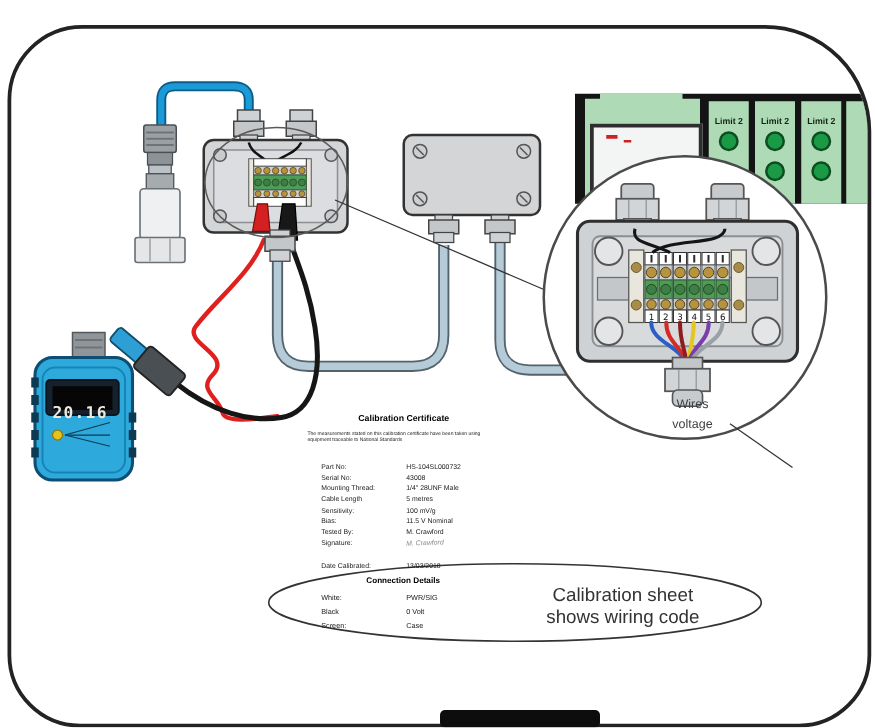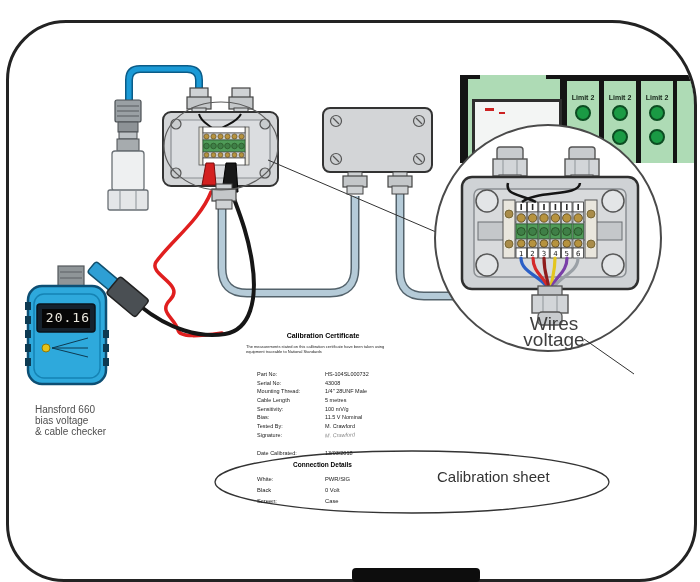--- a/index.html
+++ b/index.html
@@ -19,25 +19,25 @@
   .red-mark{position:absolute;background:#cc2222;}
   .mod-narrow{top:6px;width:32px;height:82px;}
   .mod-label{display:block;text-align:center;margin-top:13px;font-size:7px;font-weight:bold;color:#152418;}
   .led{position:absolute;left:8px;width:16px;height:16px;border-radius:50%;
        background:#1a9a44;border:2px solid #0c4d22;box-sizing:border-box;}
   .led.row1{top:24px}.led.row2{top:48px}
   
   svg.diagram{position:absolute;left:0;top:0;z-index:2;}
   
   .ovl{position:absolute;z-index:3;}
-  .meter-display{left:42px;top:308px;width:48px;height:19px;line-height:19px;text-align:right;
-                 font-family:"DejaVu Sans Mono",monospace;font-weight:normal;font-size:13px;
+  .meter-display{left:42px;top:321px;width:48px;height:19px;line-height:19px;text-align:left;
+                 font-family:"DejaVu Sans Mono",monospace;font-weight:bold;font-size:13px;
                  color:#ece9df;letter-spacing:1px;}
   .meter-caption{left:35px;top:404px;font-size:10px;line-height:11px;color:#4f4f4f;}
-  .mag-caption{left:508px;top:316px;width:92px;text-align:center;font-size:19px;line-height:16px;color:#3f3f3f;}
+  .mag-caption{left:508px;top:316px;width:92px;text-align:center;font-size:10px;line-height:16px;color:#3f3f3f;}
   .callout-text{left:437px;top:468px;font-size:15px;line-height:17px;color:#333;text-align:center;}
   .cert-title{left:240px;top:332px;width:166px;text-align:center;font-size:7px;font-weight:bold;color:#000;}
   .cert-sub{left:246px;top:344px;width:170px;font-size:4px;line-height:5px;color:#222;}
   .cert-rows{left:257px;top:370px;width:160px;}
   .crow{height:8.7px;font-size:5.5px;line-height:8.7px;color:#1a1a1a;white-space:nowrap;}
   .crow .lab{display:inline-block;width:68px;}
   .date-row{left:257px;top:449px;}
   .conn-title{left:270px;top:461px;width:105px;text-align:center;font-size:6.5px;font-weight:bold;color:#000;}
   .conn-rows{left:257px;top:474px;width:160px;}
   .conn-rows .crow{height:11px;line-height:11px;font-size:5.8px;}
@@ -370,33 +370,29 @@
       </g>
     </g>
 
     <line x1="584" y1="339" x2="634" y2="374" stroke="#333" stroke-width="1"></line>
 
     <ellipse cx="412" cy="482" rx="197" ry="31" fill="none" stroke="#333" stroke-width="1.3"></ellipse>
   </svg>
 
   <div class="ovl meter-display">20.16</div>
 
-  <div class="ovl meter-caption">
-    <div>Hansford 660</div>
-    <div>bias voltage</div>
-    <div>&amp; cable checker</div>
-  </div>
 
   <div class="ovl mag-caption">
     <div>Wires</div>
     <div>voltage</div>
   </div>
 
   <div class="ovl callout-text">
     <div>Calibration sheet</div>
+    <div>shows wiring code</div>
   </div>
 
   <div class="ovl cert-title">Calibration Certificate</div>
   <div class="ovl cert-sub">
     <div>The measurements stated on this calibration certificate have been taken using</div>
     <div>equipment traceable to National Standards</div>
   </div>
   <div class="ovl cert-rows">
     <div class="crow"><span class="lab">Part No:</span><span>HS-104SL000732</span></div>
     <div class="crow"><span class="lab">Serial No:</span><span>43008</span></div>

